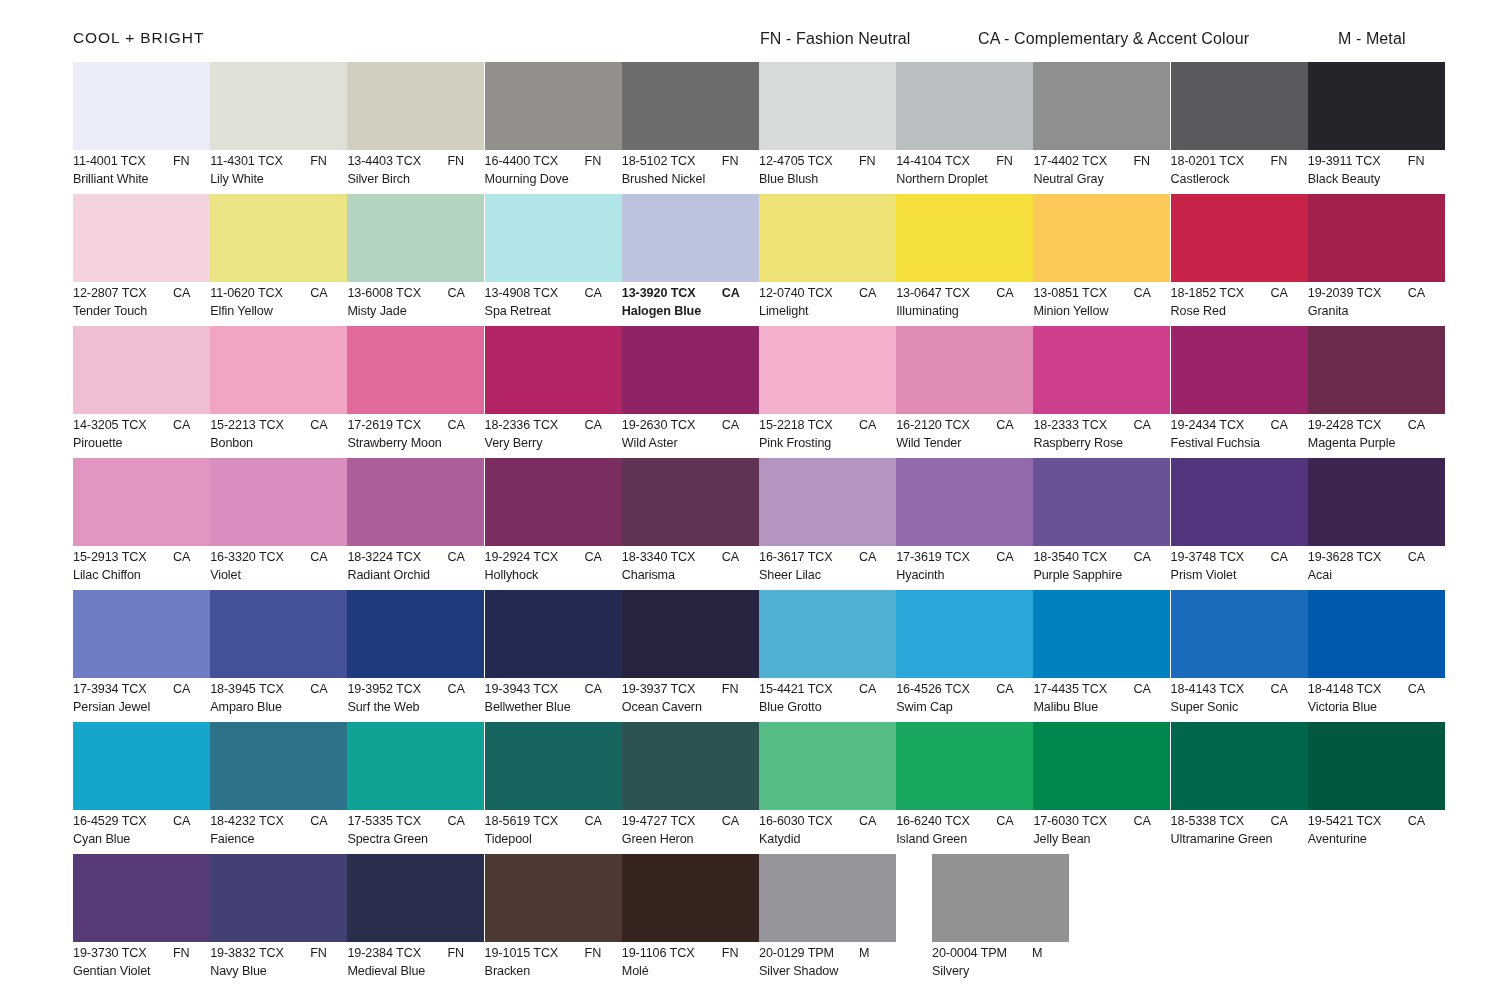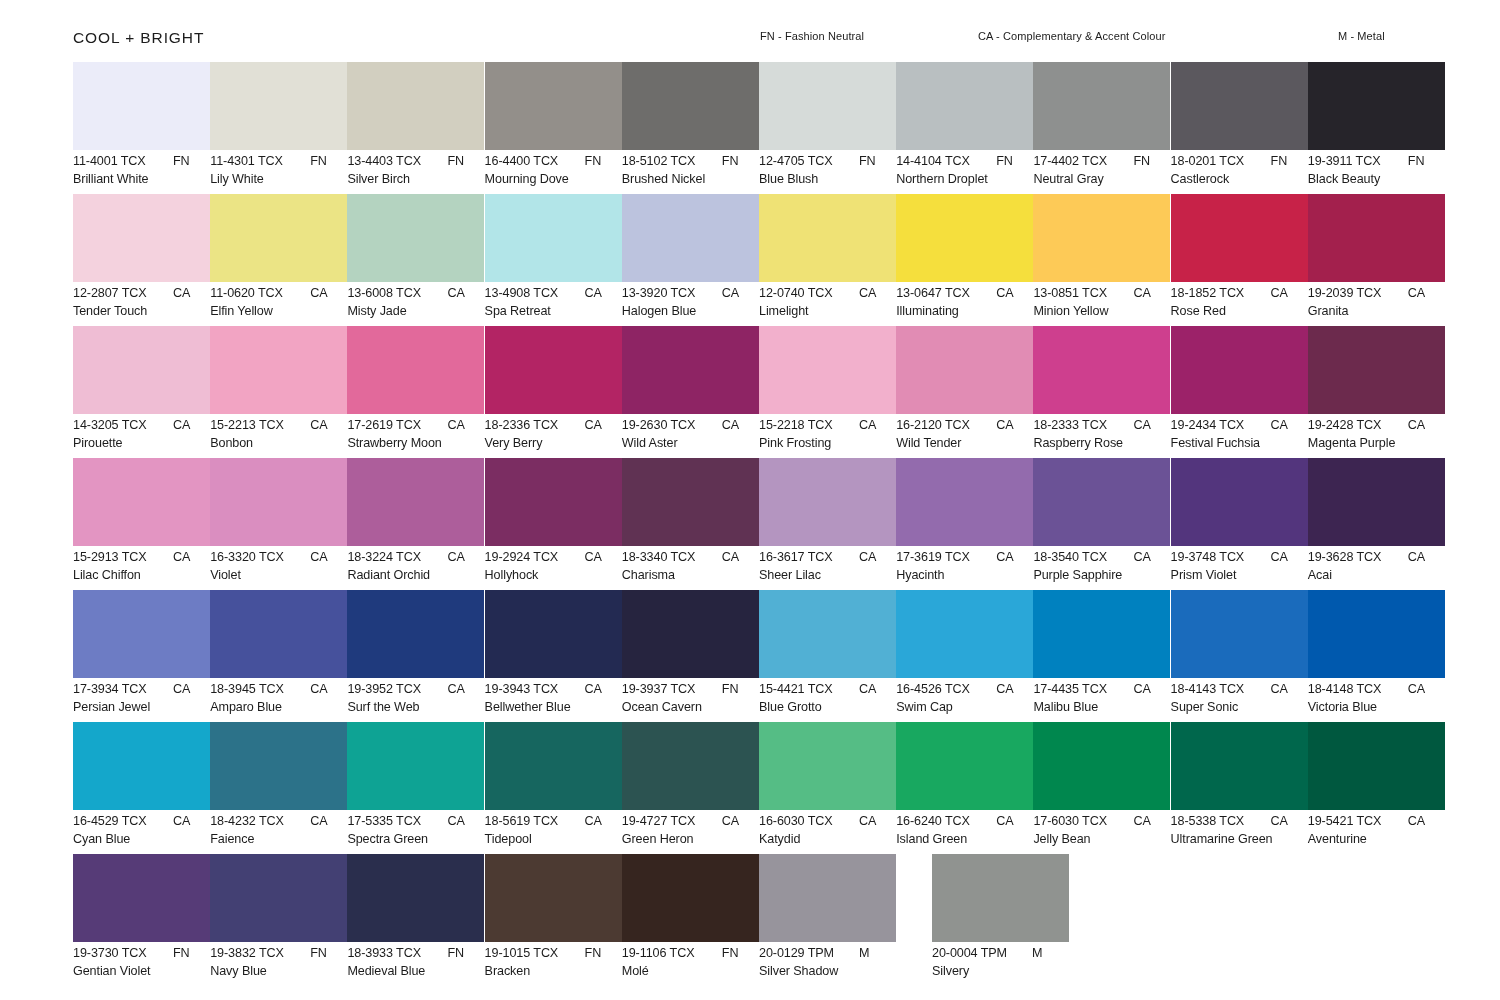--- a/index.html
+++ b/index.html
@@ -41,21 +41,21 @@
   .legend {
     position: absolute;
     left: 760px;
     top: 30px;
     width: 690px;
     height: 22px;
   }
   .legend-item {
     position: absolute;
     top: 0;
-    font-size: 11px;
+    font-size: 16px;
     color: #1c1c1c;
     white-space: nowrap;
     letter-spacing: 0.1px;
   }
   .legend-item.l0 { left: 0px; }
   .legend-item.l1 { left: 218px; }
   .legend-item.l2 { left: 578px; }
 
   
   .grid {
@@ -270,21 +270,21 @@
         <div class="cell" style="left: 411.6px;">
           <div class="swatch" style="background: rgb(178, 229, 232);"></div>
           <div class="meta">
             <div class="code-line">
               <span class="code">13-4908 TCX</span>
               <span class="tag">CA</span>
             </div>
             <div class="name">Spa Retreat</div>
           </div>
         </div>
-        <div class="cell" style="left: 548.8px;">
+        <div class="cell" style="left: 548.8px; font-weight: bold;">
           <div class="swatch" style="background: rgb(188, 195, 222);"></div>
           <div class="meta">
             <div class="code-line">
               <span class="code">13-3920 TCX</span>
               <span class="tag">CA</span>
             </div>
             <div class="name">Halogen Blue</div>
           </div>
         </div>
         <div class="cell" style="left: 686px;">
@@ -764,21 +764,21 @@
               <span class="code">19-3832 TCX</span>
               <span class="tag">FN</span>
             </div>
             <div class="name">Navy Blue</div>
           </div>
         </div>
         <div class="cell" style="left: 274.4px;">
           <div class="swatch" style="background: rgb(42, 46, 77);"></div>
           <div class="meta">
             <div class="code-line">
-              <span class="code">18-3933 TCX</span>
+              <span class="code">19-2384 TCX</span>
               <span class="tag">FN</span>
             </div>
             <div class="name">Medieval Blue</div>
           </div>
         </div>
         <div class="cell" style="left: 411.6px;">
           <div class="swatch" style="background: rgb(76, 58, 50);"></div>
           <div class="meta">
             <div class="code-line">
               <span class="code">19-1015 TCX</span>

